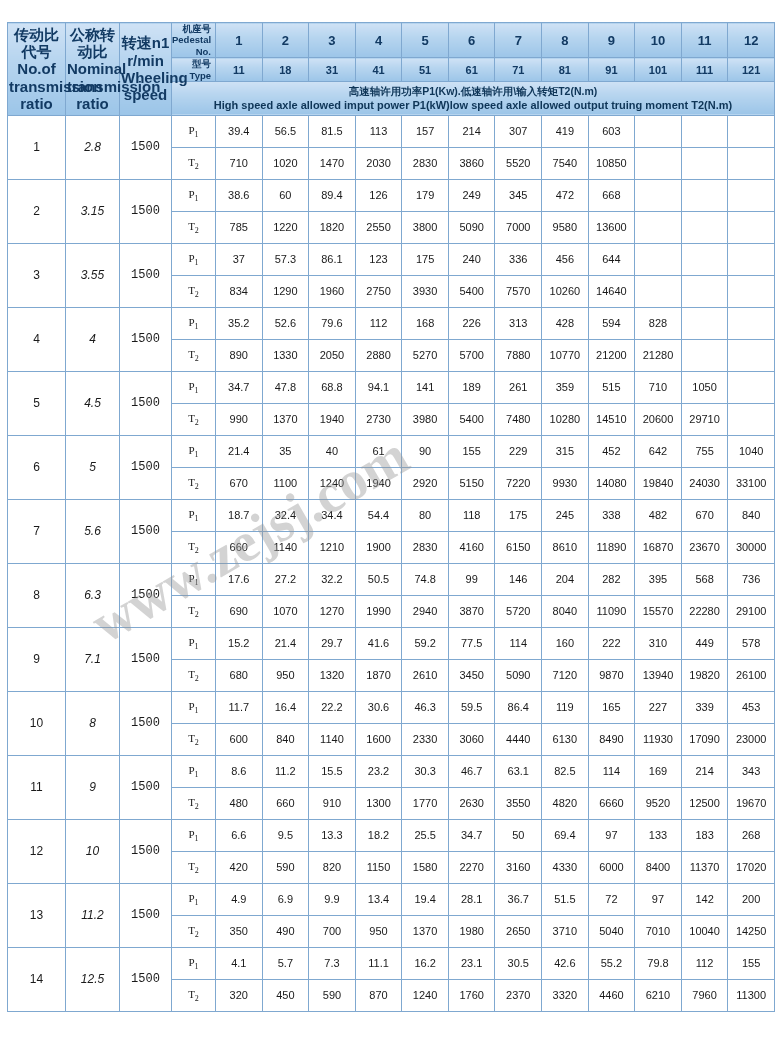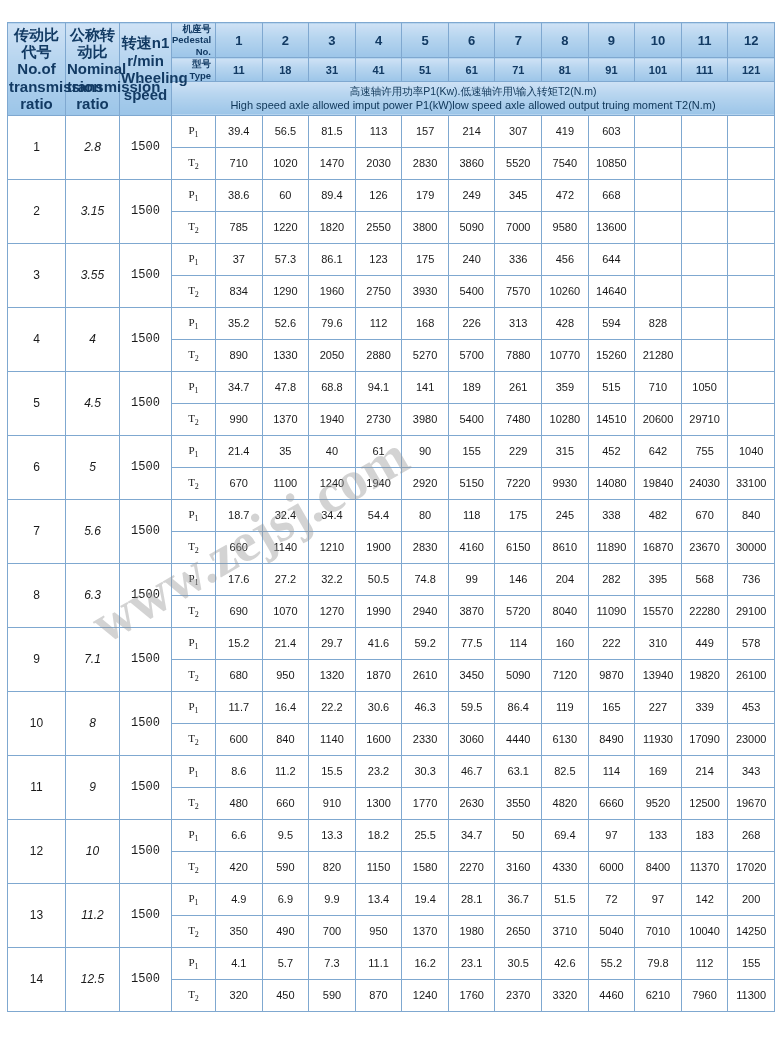--- a/index.html
+++ b/index.html
@@ -42,21 +42,21 @@
   }
   .hdr-num{font-size:13px;font-weight:bold;height:22px;}
   .hdr-type{font-size:11px;font-weight:bold;height:20px;}
   .hdr-label{
     font-size:9.5px;font-weight:bold;
     text-align:right;padding-right:4px;
     line-height:1.2;
   }
   .hdr-span{
     font-size:10.5px;
-    font-weight:normal;
+    font-weight:bold;
     line-height:1.35;
     padding:2px 4px;
     color:#0e3557;
   }
   .hdr-span .l1{display:block;}
   .hdr-span .l2{display:block;font-size:11px;}
 
   .rowlabel{font-size:12px;height:31px;}
   .ratio{font-size:12px;font-style:italic;}
   .speed{font-size:12px;font-family:Liberation Mono, monospace;}
@@ -293,21 +293,21 @@
       <tr>
         <td class="pt">T<sub>2</sub></td>
         <td class="val">890</td>
         <td class="val">1330</td>
         <td class="val">2050</td>
         <td class="val">2880</td>
         <td class="val">5270</td>
         <td class="val">5700</td>
         <td class="val">7880</td>
         <td class="val">10770</td>
-        <td class="val">15260</td>
+        <td class="val">21200</td>
         <td class="val">21280</td>
         <td class="val"></td>
         <td class="val"></td>
       </tr>
       <tr>
         <td class="rowlabel" rowspan="2">5</td>
         <td class="ratio" rowspan="2">4.5</td>
         <td class="speed" rowspan="2">1500</td>
         <td class="pt">P<sub>1</sub></td>
         <td class="val">34.7</td>

